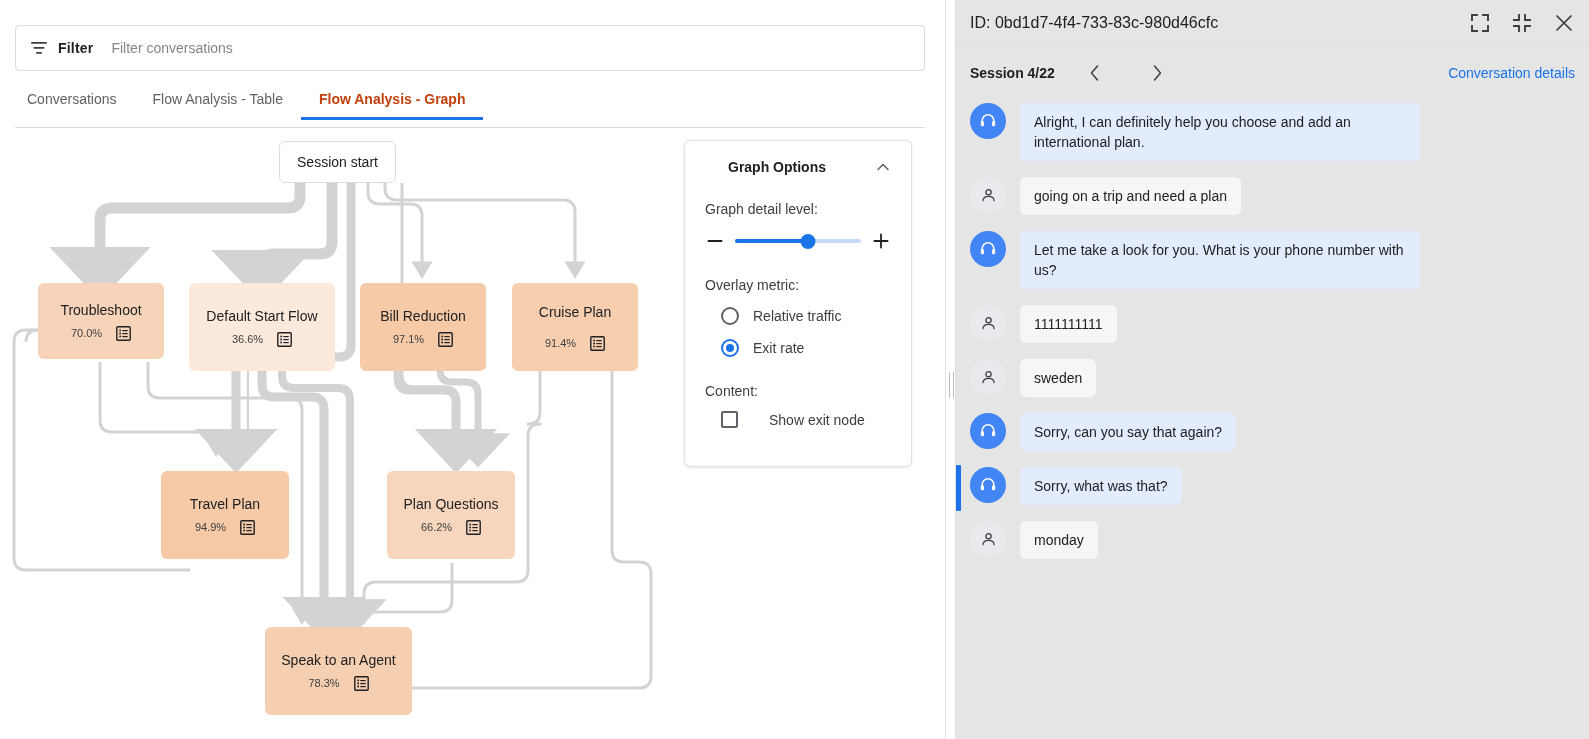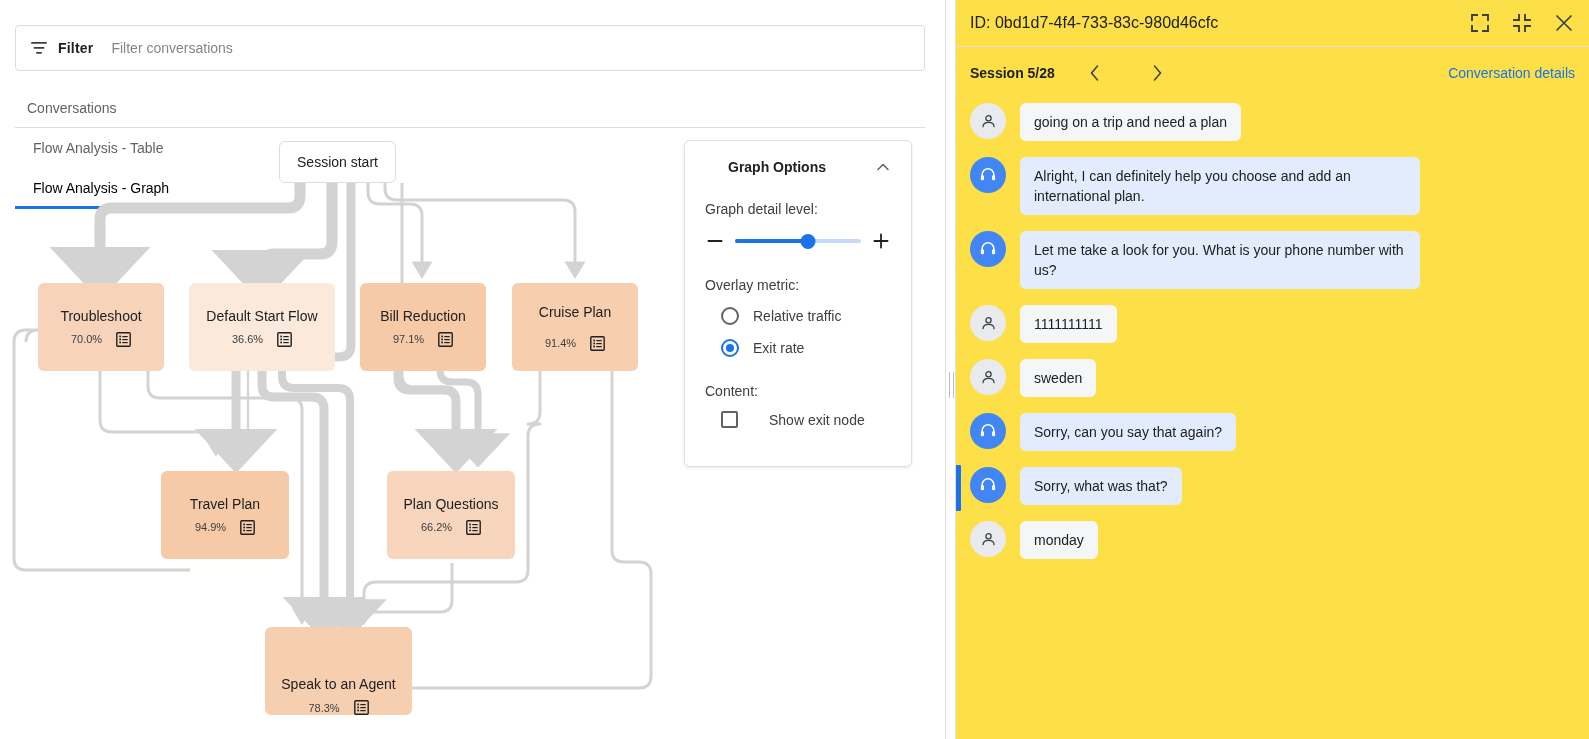--- a/index.html
+++ b/index.html
@@ -35,34 +35,34 @@
     border: none; outline: none; flex: 1;
     font-size: 14px; color: #3c4043;
     font-family: "Liberation Sans", sans-serif;
     background: transparent;
     padding-left: 8px;
   }
   .filter-input::placeholder { color: #80868b; }
 
   
   .tabs {
-    position: absolute; left: 15px; top: 88px;
+    position: absolute; left: 15px; top: 79px;
     width: 910px; height: 40px;
-    display: flex; align-items: flex-start; flex-direction: column;
+    display: flex; align-items: flex-start;
   }
   .tab {
     height: 40px; line-height: 40px;
     font-size: 14px; color: #5f6368;
     padding: 0 18px;
     cursor: pointer;
     white-space: nowrap;
     position: relative;
   }
   .tab.first { padding-left: 12px; }
-  .tab.active { color: #000000; font-weight: 400; text-align: right; }
+  .tab.active { color: #c2410c; font-weight: 700; text-align: right; }
   .tab.active::after {
     content: ""; position: absolute; left: 0; right: 0; bottom: -1px;
     height: 3px; background: #1a73e8;
   }
   .tabs-underline {
     position: absolute; left: 15px; top: 127px; width: 910px; height: 1px;
     background: #dadce0;
   }
 
   
@@ -163,21 +163,21 @@
     position: absolute; left: 3px; top: 372px;
     width: 5px; height: 26px;
     display: flex; justify-content: space-between;
   }
   .splitter-grip i { display: block; width: 1px; height: 26px; background: #bdbdbd; }
 
   
   .right-pane {
     position: absolute; left: 956px; top: 0;
     width: 633px; height: 739px;
-    background: #fde047;
+    background: #e5e5e5;
     overflow: hidden;
   }
   .rp-header {
     position: relative;
     height: 47px;
     border-bottom: 1px solid #e0e0e0;
     display: flex; align-items: center;
     padding: 0 14px 0 14px;
   }
   .rp-id { font-size: 16px; color: #202124; flex: 1; white-space: nowrap; }
@@ -286,21 +286,21 @@
 
           <path d="M26,212 Q26,200 38,200 L26,200 Q14,200 14,212 L14,428 Q14,440 26,440 L190,440" stroke-width="3"></path>
 
           <path d="M452,433 L452,470 Q452,482 440,482 L352,482 Q340,482 340,494 L340,486" stroke-width="3" marker-end="url(#ah)"></path>
 
         </g>
       </svg>
 
       <div class="session-start">Session start</div>
 
-      <div class="node" style="left:38px; top:153px; width:126px; height:88px; background:#f7d4b9;text-align:center;">
+      <div class="node" style="left:38px; top:153px; width:126px; height:76px; background:#f7d4b9;text-align:center;">
         <div class="node-title">Troubleshoot</div>
         <div class="node-meta">
           <span class="node-pct">70.0%</span>
           <span class="node-list-icon">
             <svg viewBox="0 0 15 15" width="15" height="15">
               <rect x="0.8" y="0.8" width="13.4" height="13.4" rx="1" fill="none" stroke="#202124" stroke-width="1.4"></rect>
               <rect x="3.3" y="3.6" width="1.7" height="1.7" fill="#202124"></rect>
               <rect x="3.3" y="6.6" width="1.7" height="1.7" fill="#202124"></rect>
               <rect x="3.3" y="9.6" width="1.7" height="1.7" fill="#202124"></rect>
               <rect x="6.3" y="4" width="5.4" height="1.2" fill="#202124"></rect>
@@ -394,21 +394,21 @@
               <rect x="3.3" y="6.6" width="1.7" height="1.7" fill="#202124"></rect>
               <rect x="3.3" y="9.6" width="1.7" height="1.7" fill="#202124"></rect>
               <rect x="6.3" y="4" width="5.4" height="1.2" fill="#202124"></rect>
               <rect x="6.3" y="7" width="5.4" height="1.2" fill="#202124"></rect>
               <rect x="6.3" y="10" width="5.4" height="1.2" fill="#202124"></rect>
             </svg>
           </span>
         </div>
       </div>
 
-      <div class="node" style="left:265px; top:497px; width:147px; height:88px; background:#f6cfb0;justify-content:flex-end;">
+      <div class="node" style="left:265px; top:497px; width:147px; height:88px; background:#f6cfb0;">
         <div class="node-title">Speak to an Agent</div>
         <div class="node-meta">
           <span class="node-pct">78.3%</span>
           <span class="node-list-icon">
             <svg viewBox="0 0 15 15" width="15" height="15">
               <rect x="0.8" y="0.8" width="13.4" height="13.4" rx="1" fill="none" stroke="#202124" stroke-width="1.4"></rect>
               <rect x="3.3" y="3.6" width="1.7" height="1.7" fill="#202124"></rect>
               <rect x="3.3" y="6.6" width="1.7" height="1.7" fill="#202124"></rect>
               <rect x="3.3" y="9.6" width="1.7" height="1.7" fill="#202124"></rect>
               <rect x="6.3" y="4" width="5.4" height="1.2" fill="#202124"></rect>
@@ -496,96 +496,96 @@
         </span>
         <span class="rp-icon-btn">
           <svg viewBox="0 0 22 22" width="22" height="22">
             <path d="M4,4 L18,18 M18,4 L4,18" fill="none" stroke="#3c4043" stroke-width="1.7" stroke-linecap="round"></path>
           </svg>
         </span>
       </span>
     </div>
 
     <div class="rp-subheader">
-      <span class="session-label">Session 5/28</span>
+      <span class="session-label">Session 4/22</span>
       <span class="nav-btn nav-prev">
         <svg viewBox="0 0 24 24" width="24" height="24">
           <path d="M14.5,5 L8.5,12 L14.5,19" fill="none" stroke="#3c4043" stroke-width="1.5" stroke-linecap="round" stroke-linejoin="round"></path>
         </svg>
       </span>
       <span class="nav-btn nav-next">
         <svg viewBox="0 0 24 24" width="24" height="24">
           <path d="M9.5,5 L15.5,12 L9.5,19" fill="none" stroke="#3c4043" stroke-width="1.5" stroke-linecap="round" stroke-linejoin="round"></path>
         </svg>
       </span>
       <span class="conv-details">Conversation details</span>
     </div>
 
     <div class="chat">
 
       <div class="msg">
+        <span class="avatar agent">
+          <svg viewBox="0 0 24 24" width="20" height="20">
+            <path d="M5,13 L5,11.5 A7,7 0 0 1 19,11.5 L19,13" fill="none" stroke="#fff" stroke-width="1.9" stroke-linecap="round"></path>
+            <rect x="3.4" y="12.2" width="3.8" height="6" rx="1.5" fill="#fff"></rect>
+            <rect x="16.8" y="12.2" width="3.8" height="6" rx="1.5" fill="#fff"></rect>
+          </svg>
+        </span>
+        <span class="bubble agent">Alright, I can definitely help you choose and add an international plan.</span>
+      </div>
+
+      <div class="msg">
         <span class="avatar user">
           <svg viewBox="0 0 24 24" width="19" height="19">
             <circle cx="12" cy="8" r="3.3" fill="none" stroke="#3c4043" stroke-width="1.6"></circle>
             <path d="M5,18.5 C5,14.8 8.2,13 12,13 C15.8,13 19,14.8 19,18.5" fill="none" stroke="#3c4043" stroke-width="1.6" stroke-linecap="round"></path>
           </svg>
         </span>
         <span class="bubble user">going on a trip and need a plan</span>
       </div>
 
       <div class="msg">
         <span class="avatar agent">
           <svg viewBox="0 0 24 24" width="20" height="20">
             <path d="M5,13 L5,11.5 A7,7 0 0 1 19,11.5 L19,13" fill="none" stroke="#fff" stroke-width="1.9" stroke-linecap="round"></path>
             <rect x="3.4" y="12.2" width="3.8" height="6" rx="1.5" fill="#fff"></rect>
             <rect x="16.8" y="12.2" width="3.8" height="6" rx="1.5" fill="#fff"></rect>
           </svg>
         </span>
-        <span class="bubble agent">Alright, I can definitely help you choose and add an international plan.</span>
+        <span class="bubble agent">Let me take a look for you. What is your phone number with us?</span>
+      </div>
+
+      <div class="msg">
+        <span class="avatar user">
+          <svg viewBox="0 0 24 24" width="19" height="19">
+            <circle cx="12" cy="8" r="3.3" fill="none" stroke="#3c4043" stroke-width="1.6"></circle>
+            <path d="M5,18.5 C5,14.8 8.2,13 12,13 C15.8,13 19,14.8 19,18.5" fill="none" stroke="#3c4043" stroke-width="1.6" stroke-linecap="round"></path>
+          </svg>
+        </span>
+        <span class="bubble user">1111111111</span>
+      </div>
+
+      <div class="msg">
+        <span class="avatar user">
+          <svg viewBox="0 0 24 24" width="19" height="19">
+            <circle cx="12" cy="8" r="3.3" fill="none" stroke="#3c4043" stroke-width="1.6"></circle>
+            <path d="M5,18.5 C5,14.8 8.2,13 12,13 C15.8,13 19,14.8 19,18.5" fill="none" stroke="#3c4043" stroke-width="1.6" stroke-linecap="round"></path>
+          </svg>
+        </span>
+        <span class="bubble user">sweden</span>
       </div>
 
       <div class="msg">
         <span class="avatar agent">
           <svg viewBox="0 0 24 24" width="20" height="20">
             <path d="M5,13 L5,11.5 A7,7 0 0 1 19,11.5 L19,13" fill="none" stroke="#fff" stroke-width="1.9" stroke-linecap="round"></path>
             <rect x="3.4" y="12.2" width="3.8" height="6" rx="1.5" fill="#fff"></rect>
             <rect x="16.8" y="12.2" width="3.8" height="6" rx="1.5" fill="#fff"></rect>
           </svg>
         </span>
-        <span class="bubble agent">Let me take a look for you. What is your phone number with us?</span>
-      </div>
-
-      <div class="msg">
-        <span class="avatar user">
-          <svg viewBox="0 0 24 24" width="19" height="19">
-            <circle cx="12" cy="8" r="3.3" fill="none" stroke="#3c4043" stroke-width="1.6"></circle>
-            <path d="M5,18.5 C5,14.8 8.2,13 12,13 C15.8,13 19,14.8 19,18.5" fill="none" stroke="#3c4043" stroke-width="1.6" stroke-linecap="round"></path>
-          </svg>
-        </span>
-        <span class="bubble user">1111111111</span>
-      </div>
-
-      <div class="msg">
-        <span class="avatar user">
-          <svg viewBox="0 0 24 24" width="19" height="19">
-            <circle cx="12" cy="8" r="3.3" fill="none" stroke="#3c4043" stroke-width="1.6"></circle>
-            <path d="M5,18.5 C5,14.8 8.2,13 12,13 C15.8,13 19,14.8 19,18.5" fill="none" stroke="#3c4043" stroke-width="1.6" stroke-linecap="round"></path>
-          </svg>
-        </span>
-        <span class="bubble user">sweden</span>
-      </div>
-
-      <div class="msg">
-        <span class="avatar agent">
-          <svg viewBox="0 0 24 24" width="20" height="20">
-            <path d="M5,13 L5,11.5 A7,7 0 0 1 19,11.5 L19,13" fill="none" stroke="#fff" stroke-width="1.9" stroke-linecap="round"></path>
-            <rect x="3.4" y="12.2" width="3.8" height="6" rx="1.5" fill="#fff"></rect>
-            <rect x="16.8" y="12.2" width="3.8" height="6" rx="1.5" fill="#fff"></rect>
-          </svg>
-        </span>
         <span class="bubble agent">Sorry, can you say that again?</span>
       </div>
 
       <div class="msg highlight">
         <span class="avatar agent">
           <svg viewBox="0 0 24 24" width="20" height="20">
             <path d="M5,13 L5,11.5 A7,7 0 0 1 19,11.5 L19,13" fill="none" stroke="#fff" stroke-width="1.9" stroke-linecap="round"></path>
             <rect x="3.4" y="12.2" width="3.8" height="6" rx="1.5" fill="#fff"></rect>
             <rect x="16.8" y="12.2" width="3.8" height="6" rx="1.5" fill="#fff"></rect>
           </svg>

